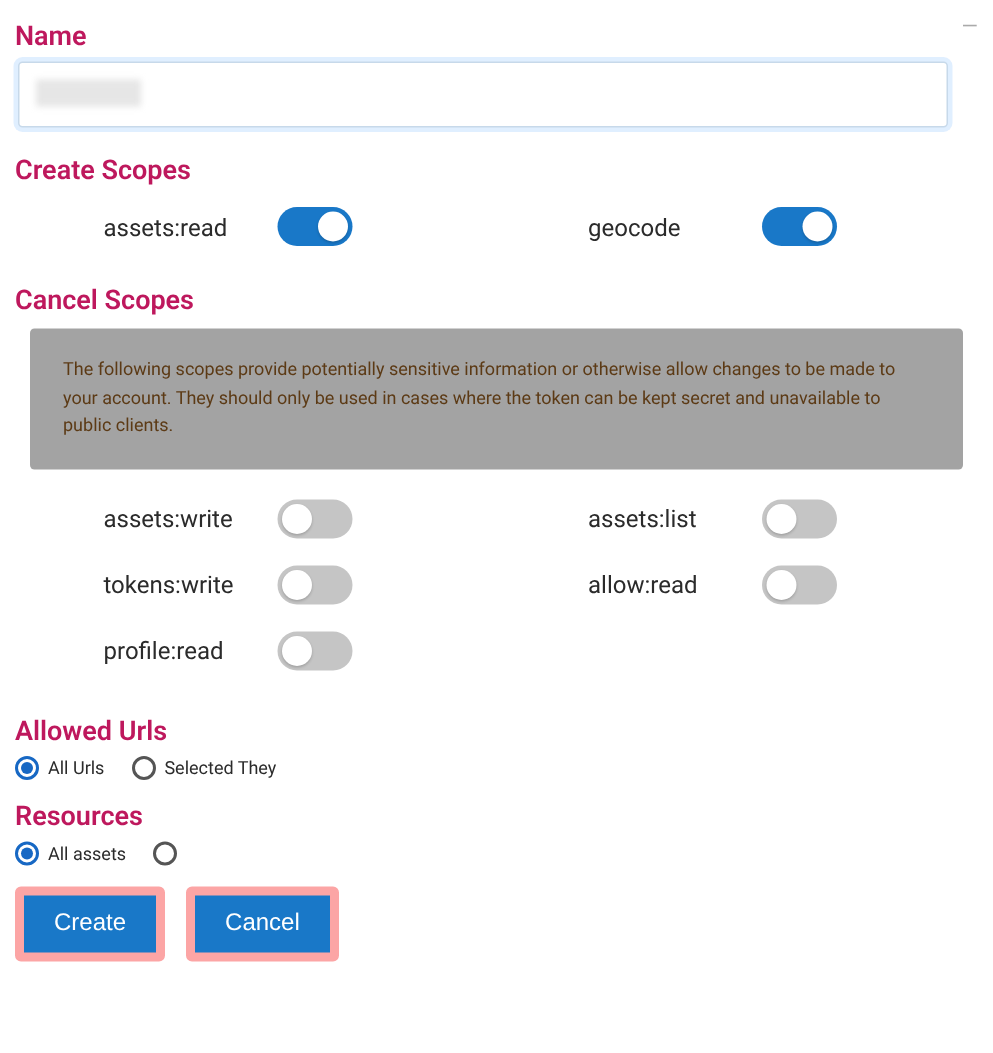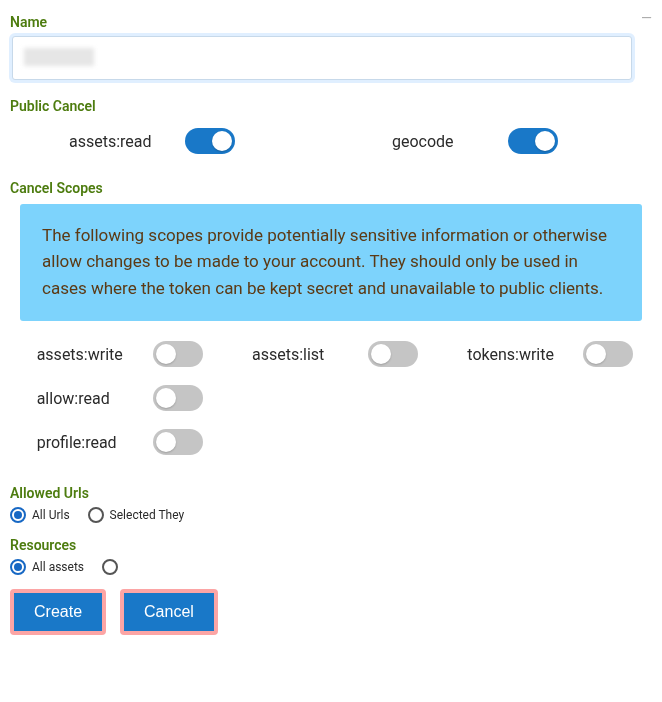--- a/index.html
+++ b/index.html
@@ -8,23 +8,23 @@
     padding: 0;
     font-family: -apple-system, BlinkMacSystemFont, "Segoe UI", Roboto, "Helvetica Neue", Arial, sans-serif;
     color: #2c2c2c;
     background: #fff;
   }
   .page {
     width: 662px;
     padding: 8px 10px 20px 10px;
   }
   .section-label {
-    font-size: 14px;
+    font-size: 18px;
     font-weight: 600;
-    color: #4d7c0f;
+    color: #be185d;
     margin: 6px 0 6px 0;
   }
   .name-input {
     width: 620px;
     height: 44px;
     border: 1px solid #c7d9ea;
     border-radius: 3px;
     background: #ffffff;
     box-shadow: 0 0 0 3px rgba(0,123,255,.12);
     outline: none;
@@ -80,31 +80,31 @@
     height: 20px;
     border-radius: 50%;
     background: #fff;
     top: 3px;
     left: 3px;
     transition: left .12s;
     box-shadow: 0 1px 2px rgba(0,0,0,.2);
   }
   .toggle.on .knob { left: 27px; }
   .warning-box {
-    background: #7dd3fc;
+    background: #a3a3a3;
     border-radius: 3px;
     padding: 18px 22px 20px 22px;
     margin: 8px 10px 20px 10px;
-    font-size: 17px;
+    font-size: 12px;
     color: #5c3a15;
     line-height: 1.55;
   }
   .private-grid {
     display: grid;
-    grid-template-columns: 1fr 1fr 1fr;
+    grid-template-columns: 1fr 1fr;
     row-gap: 18px;
     column-gap: 20px;
     padding: 0 4px 8px 12px;
     margin-bottom: 22px;
   }
   .private-grid .single { grid-column: 1 / 2; }
   .radio-row {
     display: flex;
     align-items: center;
     gap: 18px;
@@ -140,21 +140,21 @@
     color: #2b2b2b;
   }
   .button-row {
     display: flex;
     gap: 14px;
     margin-top: 14px;
   }
   .btn {
     background: #1978c8;
     color: #fff;
-    border: 4px solid #fca5a5;
+    border: 6px solid #fca5a5;
     border-radius: 4px;
     padding: 10px 20px;
     font-size: 16px;
     cursor: pointer;
   }
   .collapse-icon {
     float: right;
     color: #aaa;
     font-size: 14px;
     margin-top: 2px;
@@ -164,21 +164,21 @@
 <body>
 
 <div class="page">
 
   <span class="collapse-icon">—</span>
 
   <div class="section-label">Name</div>
   <input class="name-input" type="text" value="" style="">
   <div class="blur-value"></div>
 
-  <div class="section-label">Public Cancel</div>
+  <div class="section-label">Create Scopes</div>
   <div class="scopes-grid">
     <div class="scope-item">
       <span class="scope-label">assets:read</span>
       <div class="toggle on">
           <div class="knob"></div>
         </div>
     </div>
     <div class="scope-item">
       <span class="scope-label">geocode</span>
       <div class="toggle on">

